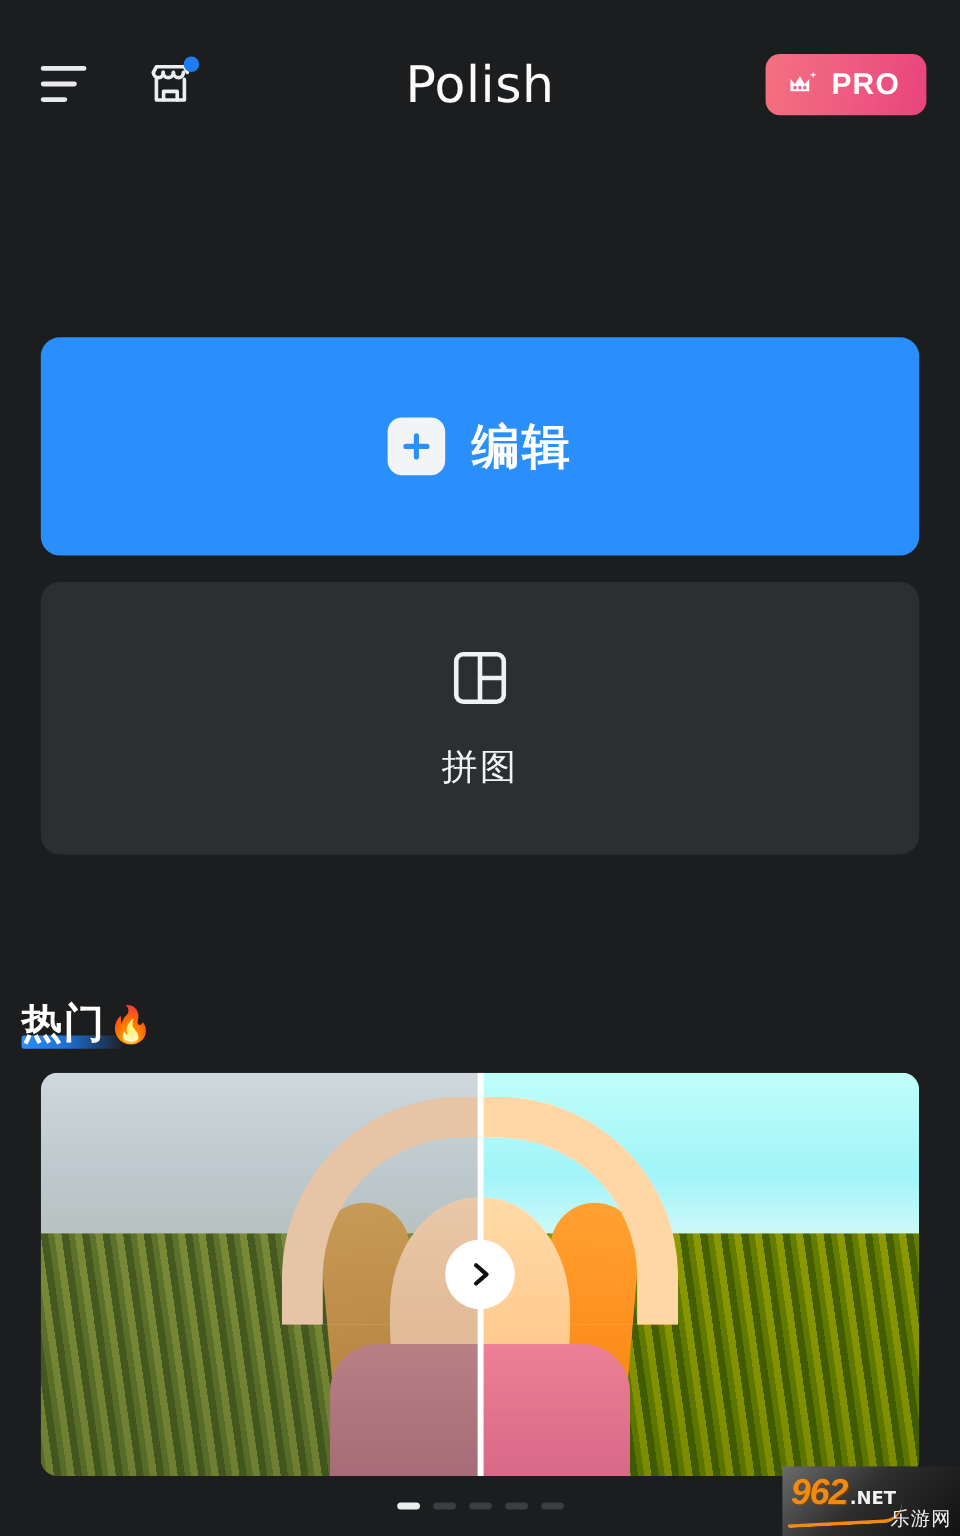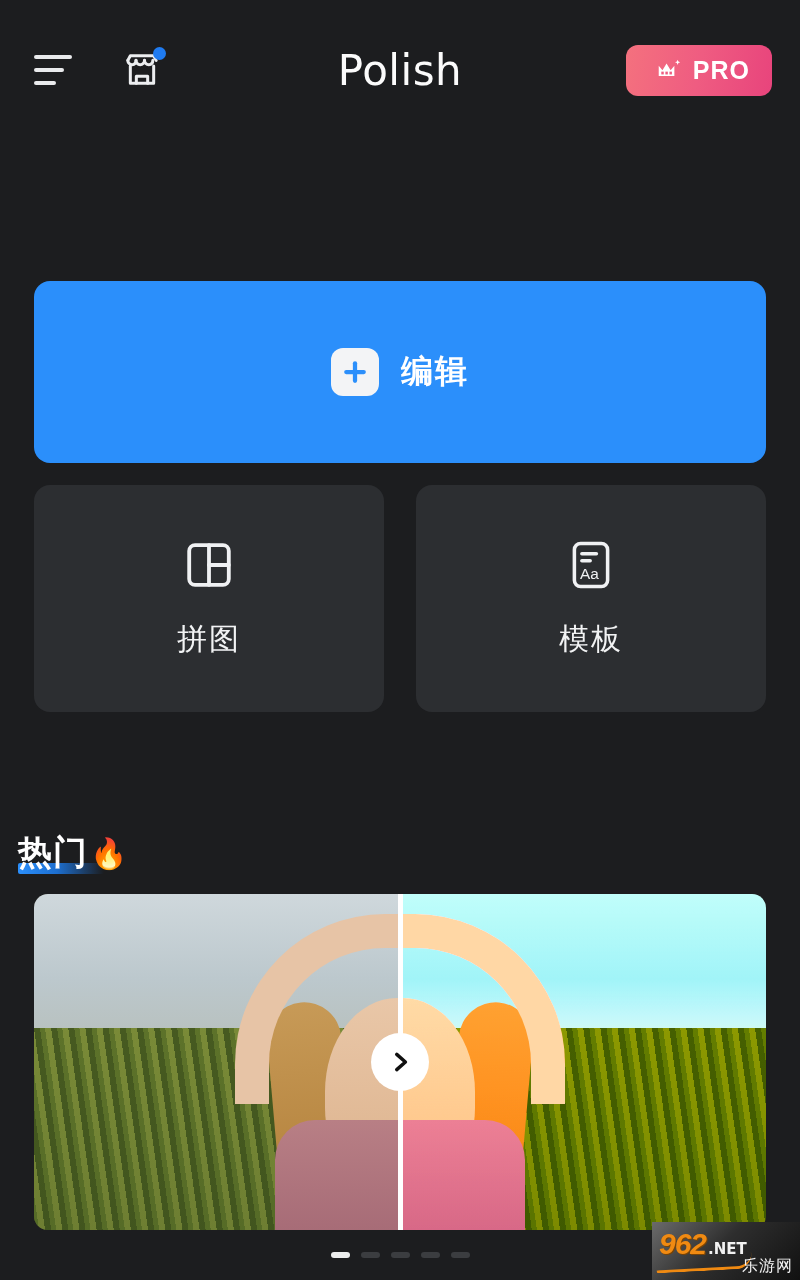--- a/index.html
+++ b/index.html
@@ -76,21 +76,21 @@
     font-weight: 400;
     color: #fbfbfb;
     pointer-events: none;
   }
 
   .pro-badge {
     margin-left: auto;
     display: flex;
     align-items: center;
     gap: 9px;
-    padding: 11px 22px 11px 28px;
+    padding: 11px 22px 11px 16px;
     border-radius: 12px;
     background: linear-gradient(100deg, #f4717e 0%, #ef5c81 50%, #e8447c 100%);
     cursor: pointer;
   }
   .pro-badge .pro-text {
     font-size: 25px;
     font-weight: bold;
     color: #ffffff;
     letter-spacing: 1px;
   }
@@ -110,21 +110,21 @@
   .plus-box {
     width: 48px;
     height: 48px;
     border-radius: 12px;
     background: #f3f4f6;
     display: flex;
     align-items: center;
     justify-content: center;
   }
   .edit-label {
-    font-size: 32px;
+    font-size: 40px;
     font-weight: bold;
     color: #ffffff;
     letter-spacing: 2px;
   }
 
   
   .cards-row {
     display: flex;
     gap: 32px;
     margin: 22px 34px 0 34px;
@@ -435,31 +435,20 @@
     <span class="card-icon">
       <svg width="54" height="54" viewBox="0 0 24 24" fill="none" stroke="#f0f1f3" stroke-width="1.7" stroke-linecap="round" stroke-linejoin="round">
         <rect x="3.2" y="3.2" width="17.6" height="17.6" rx="2.6"></rect>
         <line x1="12" y1="3.2" x2="12" y2="20.8"></line>
         <line x1="12" y1="12" x2="20.8" y2="12"></line>
       </svg>
     </span>
     <span class="card-label">拼图</span>
   </div>
 
-  <div class="action-card">
-    <span class="card-icon">
-      <svg width="50" height="54" viewBox="0 0 24 26" fill="none" stroke="#f0f1f3" stroke-width="1.7" stroke-linecap="round" stroke-linejoin="round">
-        <rect x="4" y="2.6" width="16" height="20.8" rx="3"></rect>
-        <line x1="7.6" y1="7.6" x2="14.6" y2="7.6"></line>
-        <line x1="7.6" y1="11" x2="11.6" y2="11"></line>
-        <text x="11.2" y="19.6" font-size="7.4" font-family="Liberation Sans, sans-serif" fill="#f0f1f3" stroke="none" text-anchor="middle">Aa</text>
-      </svg>
-    </span>
-    <span class="card-label">模板</span>
-  </div>
 
 </div>
 
 
 <div class="section-head">
   <span class="section-underline"></span>
   <span class="section-title">
     <span>热门</span>
     <span class="flame">🔥</span>
   </span>

